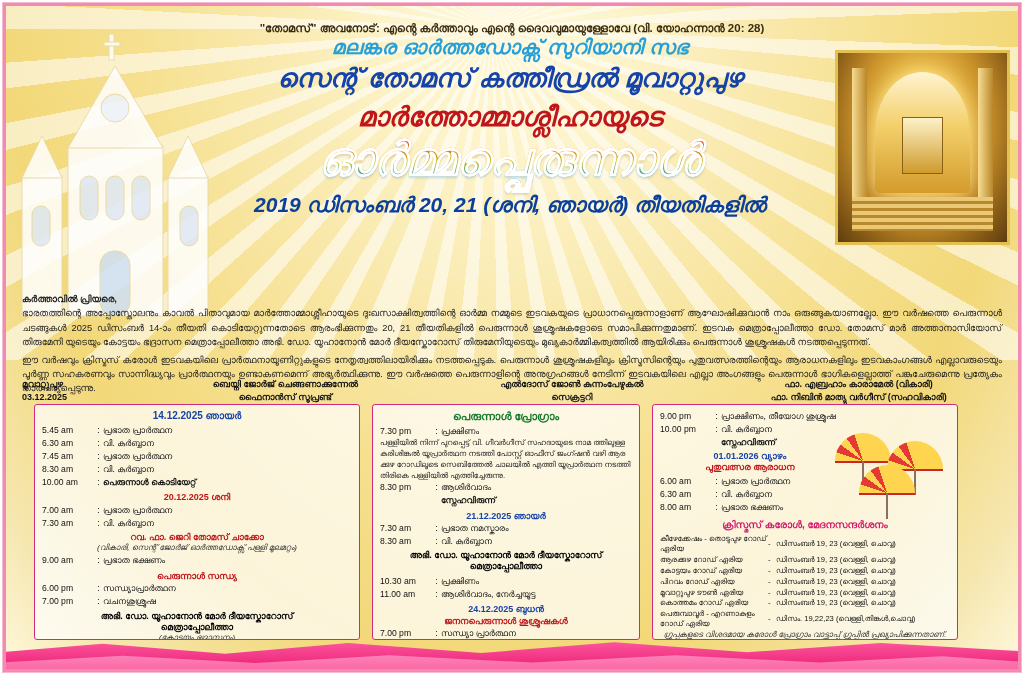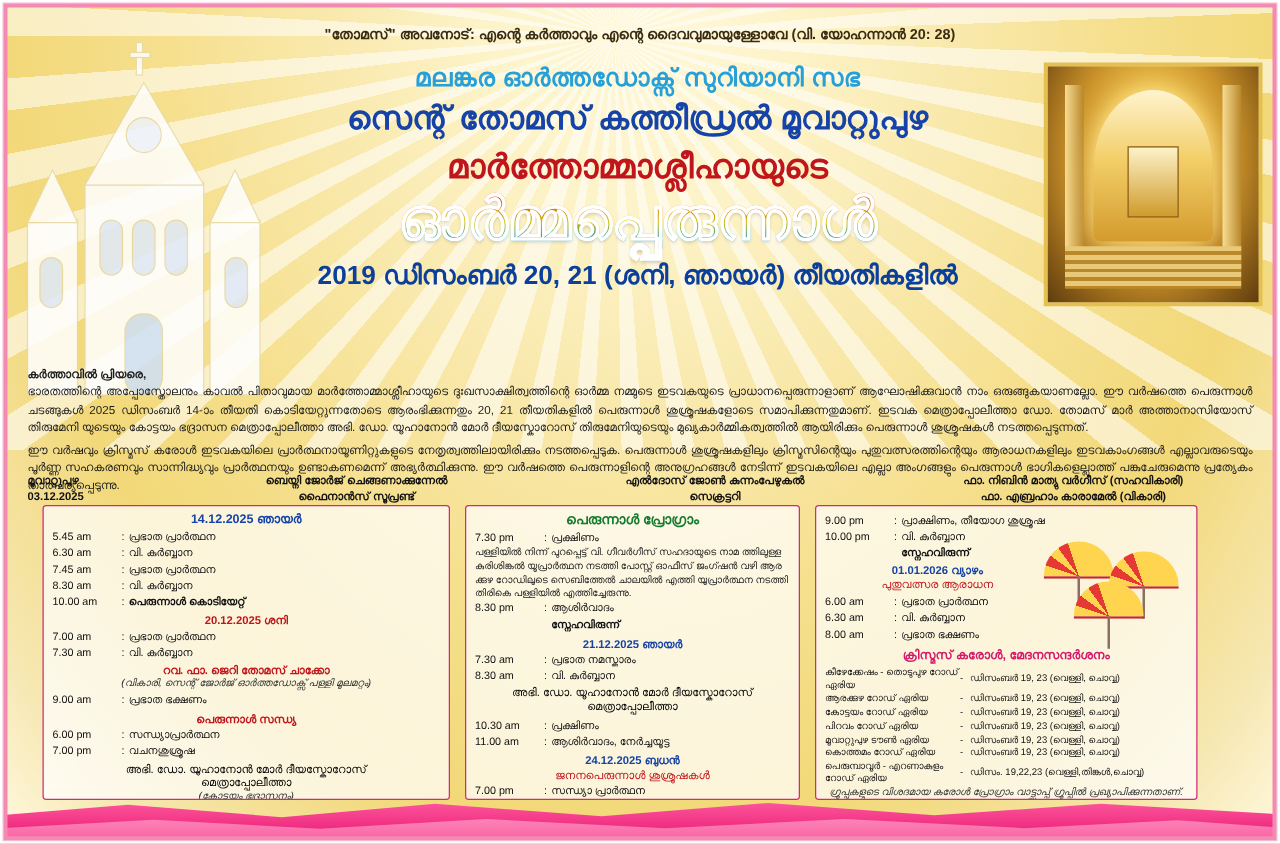--- a/index.html
+++ b/index.html
@@ -37,21 +37,21 @@
     background:repeating-conic-gradient(from 200deg at 48% 8%, rgba(255,255,255,.55) 0deg 3deg, rgba(255,255,255,0) 3deg 7deg);
     z-index:1;
   }
 
   .verse {
     position:absolute; top:22px; left:0; width:100%;
     text-align:center; font-size:11.5px; color:#3a2c12; font-weight:bold;
     z-index:6;
   }
 
-  .head-block { position:absolute; top:52px; left:190px; width:640px; text-align:center; z-index:6; }
+  .head-block { position:absolute; top:36px; left:190px; width:640px; text-align:center; z-index:6;font-style:italic; }
   .h-line1 { font-size:20px; font-weight:bold; color:#27a0d8; letter-spacing:.3px; }
   .h-line2 { font-size:26px; font-weight:bold; color:#1643a8; margin-top:4px; }
   .h-line3 { font-size:27px; font-weight:bold; color:#c0151a; margin-top:8px; }
   .h-line4 {
     font-size:46px; font-weight:bold; margin-top:2px; line-height:1.05;
     background:linear-gradient(180deg,#ff3b3b 0%,#ff9a00 35%,#ffe100 55%,#18b6e8 85%,#0b63c6 100%);
     -webkit-background-clip:text; background-clip:text; color:transparent;
     -webkit-text-stroke:1.5px #ffffff;
     text-shadow:0 2px 3px rgba(0,0,0,.18);
   }
@@ -122,21 +122,21 @@
   .p-title.pink { color:#d41a6b; }
   .p-sub { text-align:center; font-size:9px; font-weight:bold; color:#c0151a; margin:3px 0 1px; }
   .p-sub.blue { color:#1643a8; }
 
   table.sch { width:100%; border-collapse:collapse; }
   table.sch td { font-size:8.6px; color:#111; padding:0.7px 0; vertical-align:top; line-height:1.35; }
   td.t { width:52px; white-space:nowrap; }
   td.c { width:9px; text-align:center; }
   td.d { }
   .note { font-size:8px; color:#333; font-style:italic; }
-  .bold { font-weight:normal; }
+  .bold { font-weight:bold; }
   .redt { color:#c0151a; font-weight:bold; }
   .bluet { color:#1643a8; font-weight:bold; }
   .centert { text-align:center; }
 
   .wrapnote { font-size:7.8px; line-height:1.4; color:#222; }
 
   
   .umbrellas { position:absolute; right:6px; top:26px; width:118px; height:92px; }
   .umb { position:absolute; width:56px; height:30px; border-radius:28px 28px 0 0;
     background:conic-gradient(from 180deg at 50% 100%, #e53935 0 18deg, #ffd54f 18deg 36deg, #e53935 36deg 54deg, #ffd54f 54deg 72deg, #e53935 72deg 90deg, #ffd54f 90deg 108deg, #e53935 108deg 126deg, #ffd54f 126deg 144deg, #e53935 144deg 162deg, #ffd54f 162deg 180deg);
@@ -223,22 +223,22 @@
     </div>
     <div class="sign-col">
       <div>ബെയ്നി ജോർജ് ചെങ്ങണാക്കുന്നേൽ</div>
       <div>ഫൈനാൻസ് സൂപ്രണ്ട്</div>
     </div>
     <div class="sign-col">
       <div>എൽദോസ് ജോൺ കുന്നംപേഴുകൽ</div>
       <div>സെക്രട്ടറി</div>
     </div>
     <div class="sign-col">
+      <div>ഫാ. എബ്രഹാം കാരാമേൽ (വികാരി)</div>
       <div>ഫാ. നിബിൻ മാത്യു വർഗീസ് (സഹവികാരി)</div>
-      <div>ഫാ. എബ്രഹാം കാരാമേൽ (വികാരി)</div>
     </div>
   </div>
 
   <div class="panels">
 
     <div class="panel p1">
       <div class="p-title">14.12.2025 ഞായർ</div>
       <table class="sch">
         <tbody>
             <tr>

